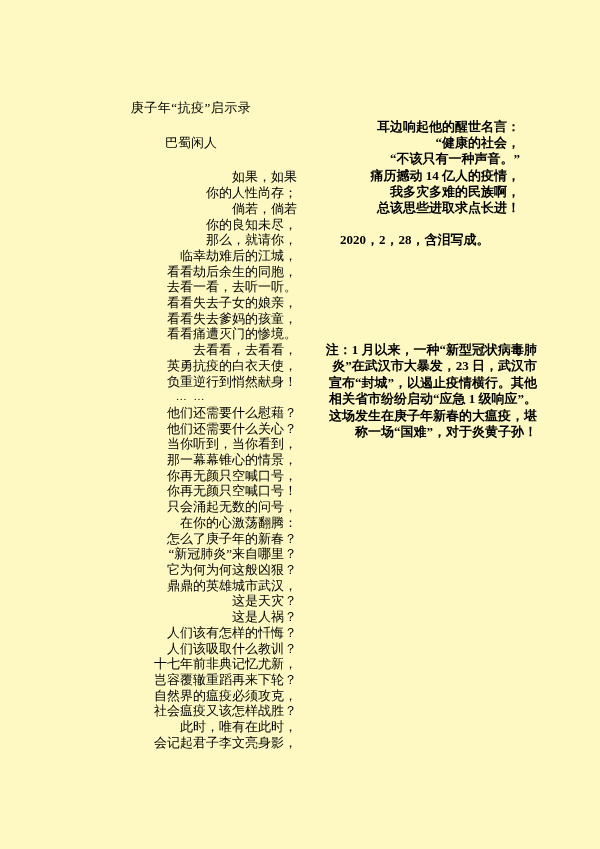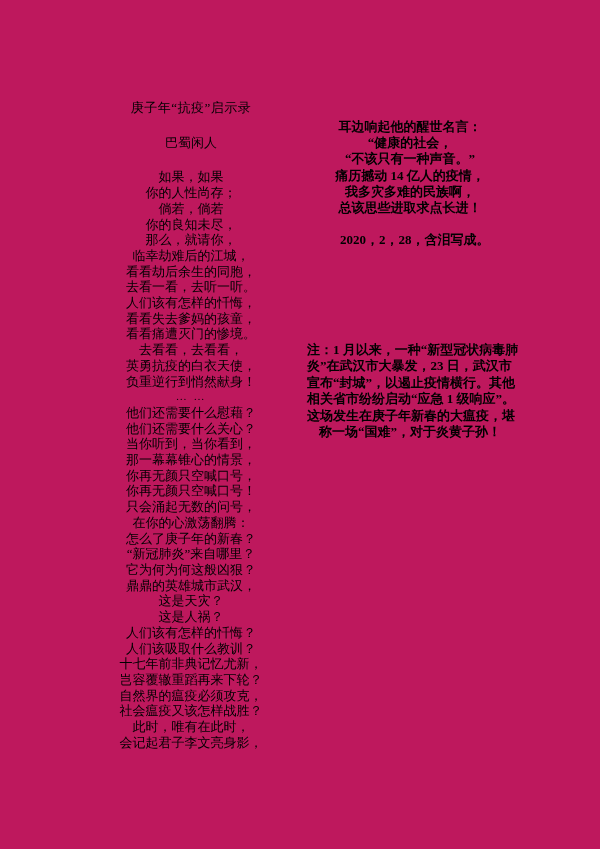--- a/index.html
+++ b/index.html
@@ -4,21 +4,21 @@
 <style>
   html, body {
     margin: 0;
     padding: 0;
     background: #ffffff;
   }
   .page {
     position: relative;
     width: 600px;
     height: 849px;
-    background: #be185d;
+    background: #fef9c3;
     color: #000000;
     font-family: "Liberation Serif", "DejaVu Serif", serif;
     overflow: hidden;
   }
   
   .left-col {
     position: absolute;
     left: 85px;
     top: 100px;
     width: 212px;
@@ -29,20 +29,21 @@
   }
   .poem-title {
     margin-bottom: 19px;
     letter-spacing: 0.5px;
   }
   .poem-author {
     margin-bottom: 19px;
   }
   .line {
     white-space: nowrap;
+    text-align: right;
   }
   .separator {
     font-size: 11px;
     letter-spacing: 2px;
   }
   
   .right-poem {
     position: absolute;
     left: 300px;
     top: 119px;
@@ -85,21 +86,21 @@
     <div class="poem-author">巴蜀闲人</div>
     <div class="stanza">
         <div class="line">如果，如果</div>
         <div class="line">你的人性尚存；</div>
         <div class="line">倘若，倘若</div>
         <div class="line">你的良知未尽，</div>
         <div class="line">那么，就请你，</div>
         <div class="line">临幸劫难后的江城，</div>
         <div class="line">看看劫后余生的同胞，</div>
         <div class="line">去看一看，去听一听。</div>
-        <div class="line">人们该有怎样的忏悔，</div>
+        <div class="line">看看失去子女的娘亲，</div>
         <div class="line">看看失去爹妈的孩童，</div>
         <div class="line">看看痛遭灭门的惨境。</div>
         <div class="line">去看看，去看看，</div>
         <div class="line">英勇抗疫的白衣天使，</div>
         <div class="line">负重逆行到悄然献身！</div>
       </div>
     <div class="separator">… …</div>
     <div class="stanza">
         <div class="line">他们还需要什么慰藉？</div>
         <div class="line">他们还需要什么关心？</div>

